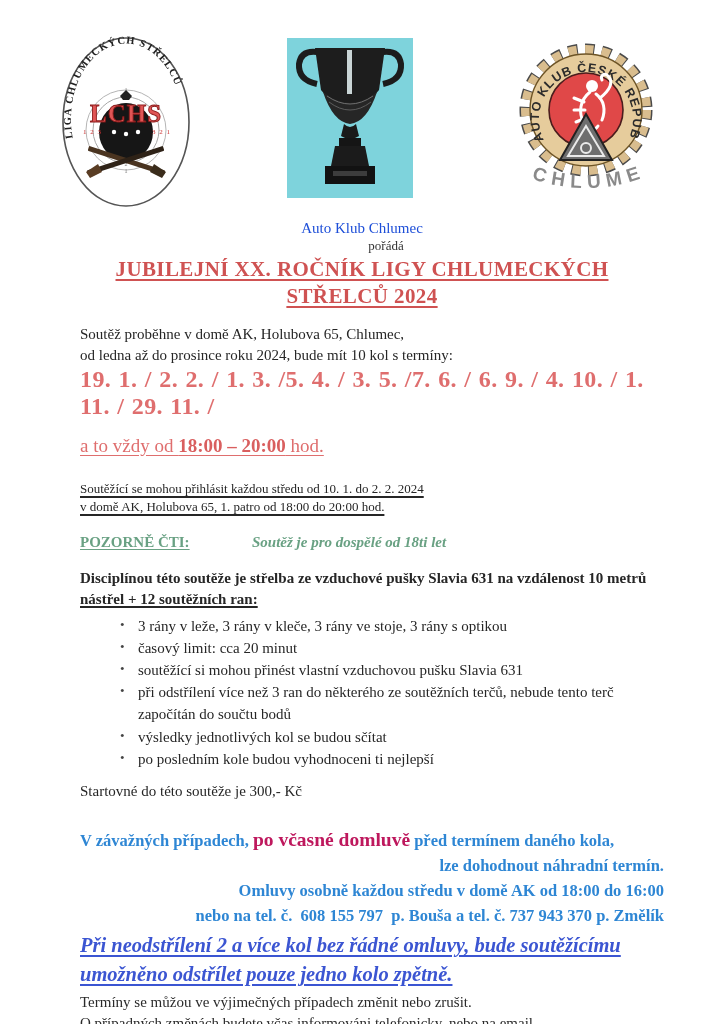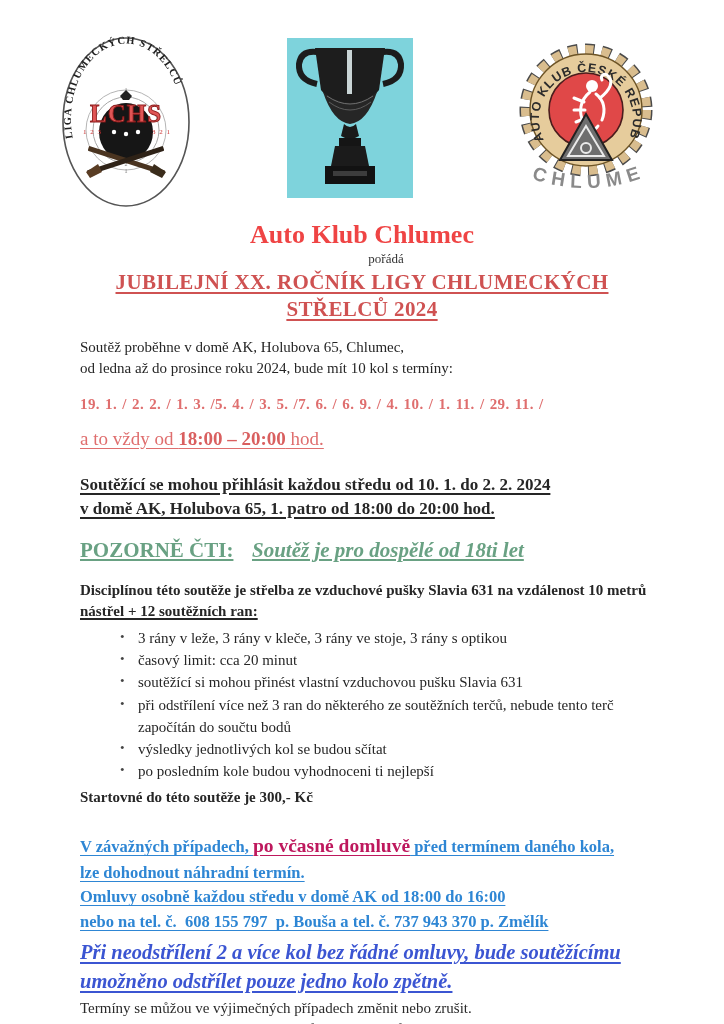--- a/index.html
+++ b/index.html
@@ -8,49 +8,49 @@
 
   
   .logo-band{position:absolute;top:0;left:0;width:724px;height:212px;}
   .logo-lchs{position:absolute;left:60px;top:34px;width:132px;height:174px;}
   .trophy-photo{position:absolute;left:287px;top:38px;width:126px;height:160px;}
   .logo-ak{position:absolute;left:506px;top:38px;width:160px;height:170px;}
 
   
   .main{position:absolute;top:220px;left:0;width:724px;}
   .center{text-align:center;}
-  .org-name{font-size:26px;font-weight:bold;color:#ef4444;}
+  .org-name{font-size:15px;font-weight:normal;color:#1d4ed8;}
   .organizes{font-size:13px;margin-top:1px;color:#333;margin-left:48px;}
   .main-title{font-size:21px;font-weight:bold;letter-spacing:.4px;line-height:1.28;margin-top:2px;}
   .main-title .tl{text-decoration:underline;text-decoration-thickness:2px;text-underline-offset:3px;text-align:center;}
 
   .body-col{margin:0 60px 0 80px;font-size:15px;}
   .intro{margin-top:14px;line-height:1.4;}
 
-  .rounds{font-weight:bold;font-size:15px;letter-spacing:.4px;margin-top:17px;word-spacing:1px;}
+  .rounds{font-weight:bold;font-size:24px;letter-spacing:.4px;word-spacing:1px;}
   .timeline{font-size:19px;margin-top:15px;text-decoration:underline;text-underline-offset:3px;}
   .timeline .bold{font-weight:bold;}
 
-  .registration{margin-top:23px;font-weight:bold;font-size:17px;line-height:1.42;}
+  .registration{margin-top:23px;font-weight:normal;font-size:13px;line-height:1.42;}
   .registration .rl{text-decoration:underline;text-decoration-thickness:1.5px;text-underline-offset:3px;}
 
-  .notice-row{margin-top:17px;display:flex;font-size:21px;font-weight:bold;}
+  .notice-row{margin-top:17px;display:flex;font-size:15px;font-weight:bold;}
   .notice-label{width:172px;text-decoration:underline;text-underline-offset:2px;}
-  .notice-text{font-style:italic;text-decoration:underline;text-underline-offset:2px;}
+  .notice-text{font-style:italic;text-underline-offset:2px;}
 
   .disc-head{margin-top:17px;font-weight:bold;font-size:15px;line-height:1.4;}
   .disc-head .dh2{text-decoration:underline;text-decoration-thickness:1.5px;text-underline-offset:2px;}
   ul.bullets{margin:5px 0 0 36px;padding:0;list-style:none;max-width:520px;}
   ul.bullets li{position:relative;padding-left:22px;line-height:1.48;font-size:15px;}
   ul.bullets li::before{content:"•";position:absolute;left:4px;top:0;font-size:13px;color:#444;}
 
-  .fee{margin-top:7px;font-weight:bold;font-size:15px;}
+  .fee{margin-top:13px;font-weight:normal;font-size:15px;}
 
   .excuses{margin-top:25px;font-weight:bold;font-size:16.5px;line-height:1.5;}
-  .excuses .u{text-decoration:underline;text-underline-offset:3px;}
+  .excuses .u{text-underline-offset:3px;text-align:right;}
   .excuses .hl{font-size:19.5px;}
   .pre{white-space:pre-wrap;}
 
   .penalty{font-weight:bold;font-style:italic;font-size:20.5px;line-height:1.4;margin-top:3px;}
   .penalty .u{text-decoration:underline;text-decoration-thickness:2px;text-underline-offset:3px;}
 
   .changes{margin-top:3px;font-size:15px;line-height:1.42;color:#2a2a2a;}
 </style>
 </head>
 <body>

